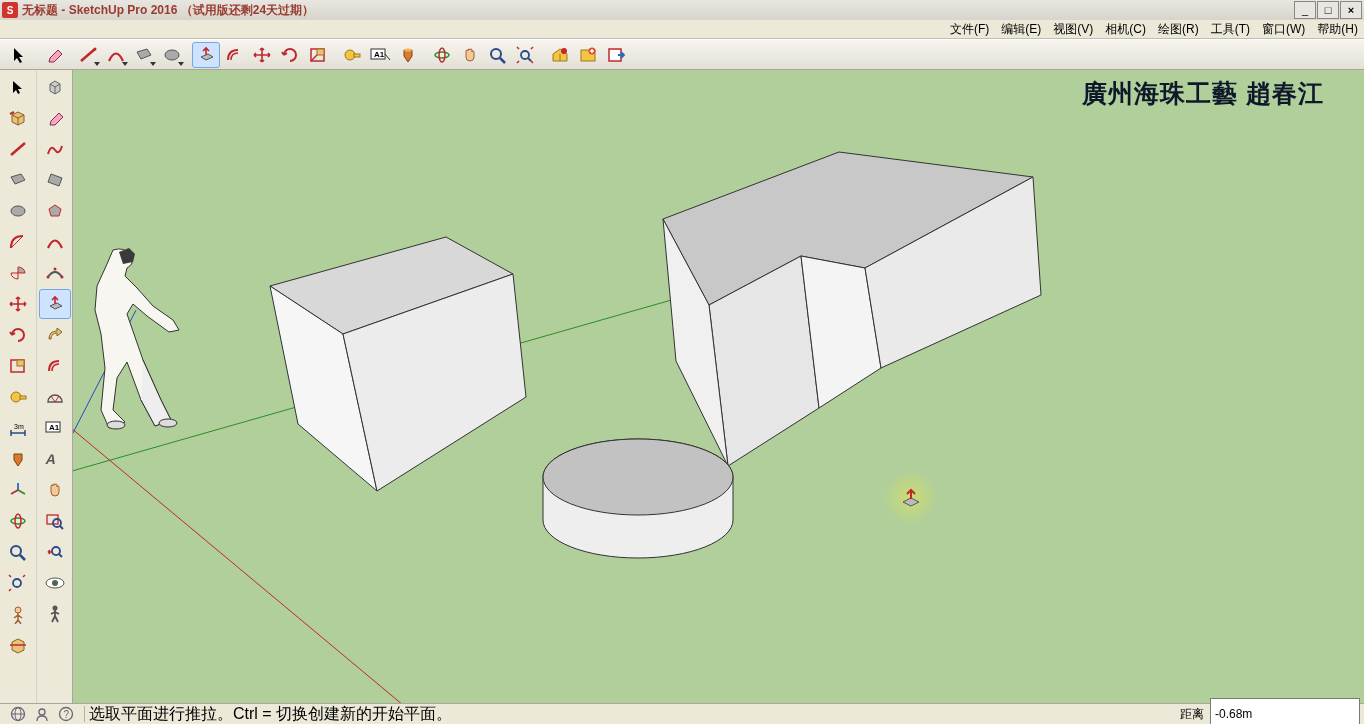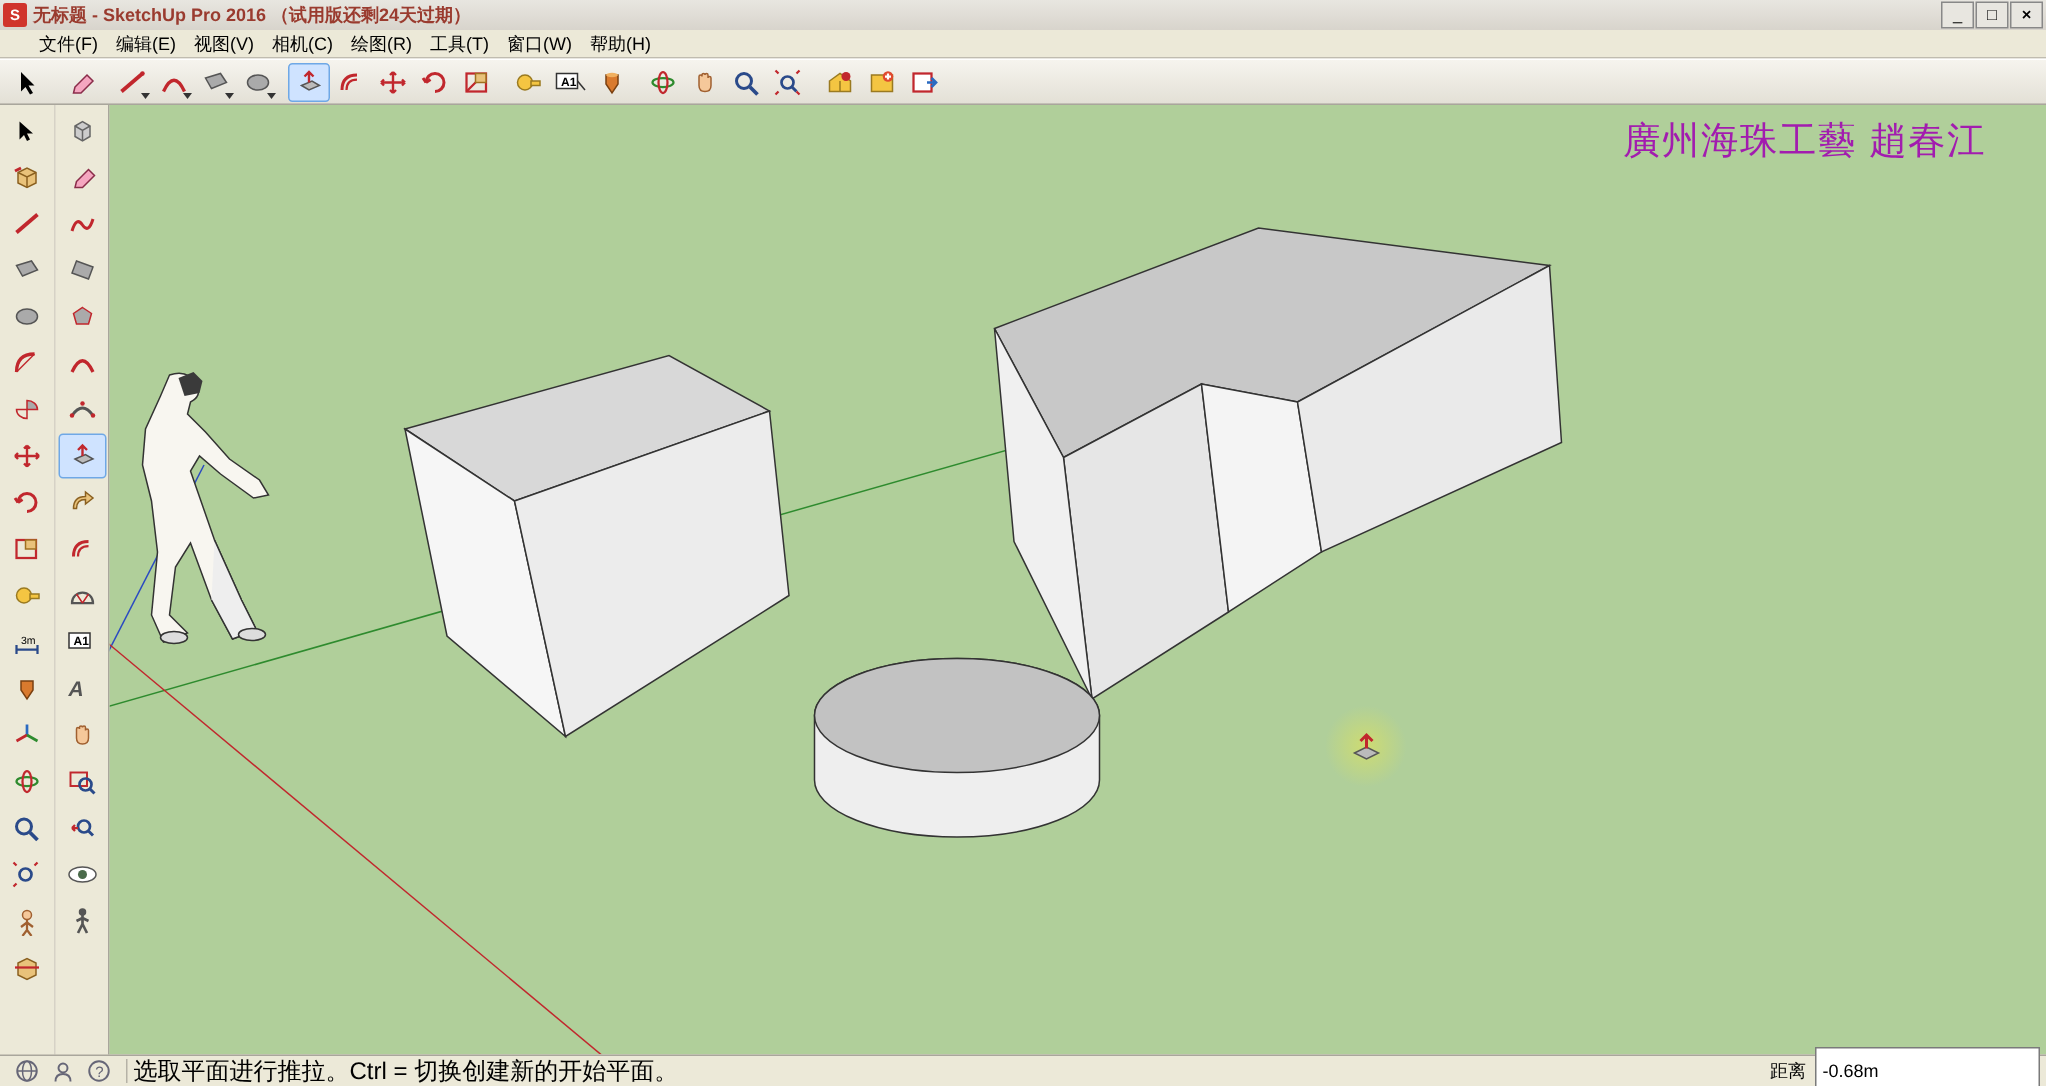--- a/index.html
+++ b/index.html
@@ -7,40 +7,40 @@
 
 
 .titlebar { height: 20px; background: linear-gradient(#e8e6e0,#d8d4cc); display: flex; align-items: center; padding-left: 2px; position: relative; }
 .titlebar .app-icon { width: 16px; height: 16px; background:#d0342c; border-radius:2px; margin-right:4px; display:inline-flex;align-items:center;justify-content:center;color:#fff;font-weight:bold;font-size:10px;}
 .titlebar .title-text { color:#9a3b2f; font-weight:bold; font-size:12px;text-align:right; }
 .win-controls { position:absolute; right:2px; top:1px; display:flex; }
 .win-btn { width:22px;height:18px;border:1px solid #888;background:#e8e6e0;margin-left:1px;display:flex;align-items:center;justify-content:center;font-family:Arial;font-size:11px;line-height:1;cursor:default;}
 .win-btn:last-child{ font-weight:bold;}
 
 
-.menubar { height:19px; background:#ece9d8; display:flex; align-items:center; padding-left:20px; border-bottom:1px solid #c0bcb0; }
+.menubar { height:19px; background:#ece9d8; display:flex; align-items:center; padding-left:2px; border-bottom:1px solid #c0bcb0;justify-content:flex-end; }
 .menubar span { padding:2px 6px; font-size:12px; color:#000; }
 
 
 .toolbar-top { height:31px; background:linear-gradient(#f6f4ee,#e3e0d6); border-top:1px solid #fff; border-bottom:1px solid #a9a69c; display:flex; align-items:center; padding-left:6px; gap:0px; }
 .tbtn { width:28px;height:26px; border:1px solid transparent; display:flex;align-items:center;justify-content:center; border-radius:3px; position:relative;}
 .tbtn.sel { background:#cfe3ff; border:1px solid #6fa8e6; }
 .tbtn .dd { position:absolute; right:1px; bottom:1px; width:0;height:0;border-left:3px solid transparent;border-right:3px solid transparent;border-top:4px solid #333;}
 .sep { width:6px; }
 
 
 .left-tools { position:absolute; left:0; top:70px; width:73px; height:635px; background:#ece9d8; border-right:1px solid #a9a69c; display:flex; }
 .lt-col { width:36px; display:flex; flex-direction:column; align-items:center; padding-top:2px; gap:1px;}
 .lt-col + .lt-col { border-left:1px solid #d6d2c6; }
 .lbtn { width:32px;height:30px;display:flex;align-items:center;justify-content:center;border:1px solid transparent;border-radius:3px;}
 .lbtn.sel { background:#cfe3ff;border:1px solid #6fa8e6;}
 
 
 .viewport { position:absolute; left:73px; top:70px; right:0; bottom:21px; background:#b0cf9a; overflow:hidden;}
-.watermark { position:absolute; right:40px; top:7px; color:#a21caf; font-size:25px; font-weight:normal; letter-spacing:1px; font-family:"Microsoft YaHei",SimHei,sans-serif;}
+.watermark { position:absolute; right:40px; top:7px; color:#0f172a; font-size:25px; font-weight:bold; letter-spacing:1px; font-family:"Microsoft YaHei",SimHei,sans-serif;}
 .cursor-marker { position:absolute; left:810px; top:400px; width:55px;height:55px; border-radius:50%; background:radial-gradient(rgba(230,230,80,0.55),rgba(230,230,80,0) 70%);display:flex;align-items:center;justify-content:center;}
 .cursor-marker svg{overflow:visible;}
 
 
 .statusbar { position:absolute; left:0; right:0; bottom:0; height:21px; background:#ece9d8; border-top:1px solid #a9a69c; display:flex; align-items:center; }
 .status-icons { display:flex; gap:8px; padding:0 10px;}
 .status-text { flex:1; padding-left:4px; font-size:16px;}
 .measure-label { padding:0 6px; font-size:12px;}
 .measure-box { width:150px; height:32px; background:#fff; border:1px solid #7a7a7a; padding:1px 4px; font-size:12px; margin-right:4px;}
 

